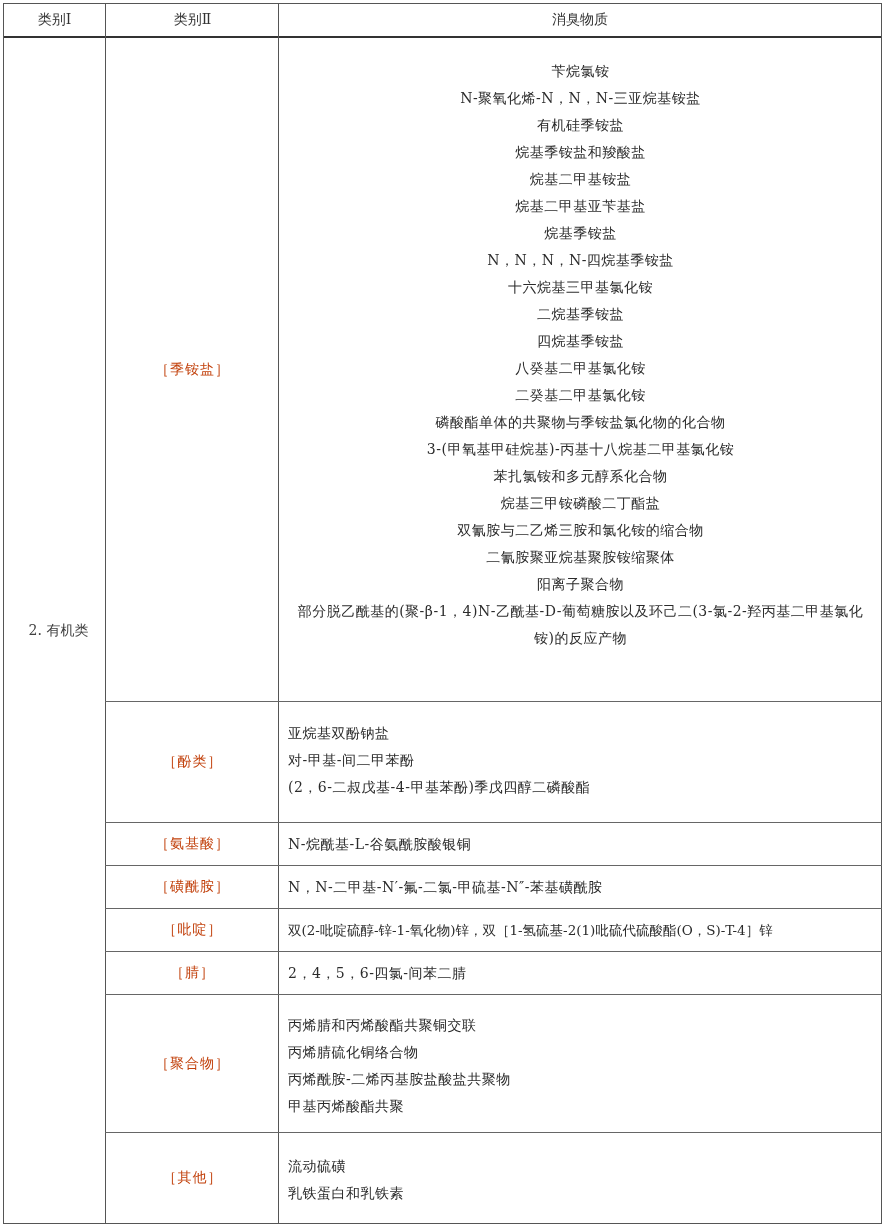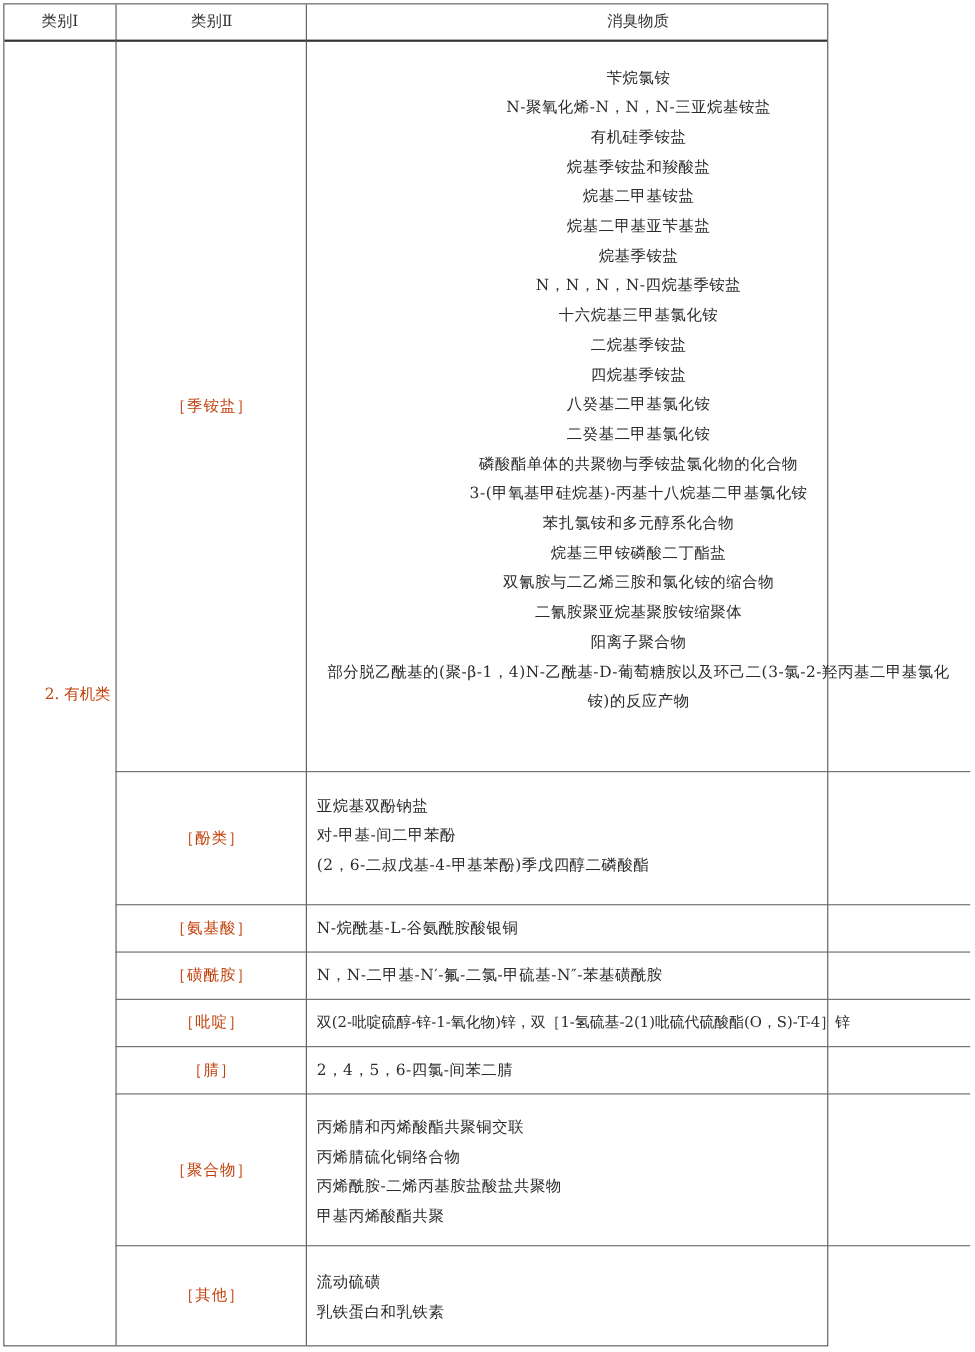--- a/index.html
+++ b/index.html
@@ -12,21 +12,21 @@
     height: 1229px;
     position: relative;
     overflow: hidden;
     font-family: "DejaVu Serif", "Liberation Serif", serif;
     color: #2b2b2b;
   }
   .table {
     position: absolute;
     left: 3px;
     top: 3px;
-    width: 750px;
+    width: 879px;
     height: 1221px;
     border: 1px solid #555;
     box-sizing: border-box;
   }
   .header {
     position: absolute;
     left: 0; top: 0;
     width: 100%;
     height: 34px;
     border-bottom: 2px solid #333;
@@ -48,27 +48,27 @@
     width: 1px;
     background: #555;
   }
   .hline {
     position: absolute;
     height: 1px;
     background: #666;
   }
   .cat1 {
     position: absolute;
-    left: 16px;
+    left: 4px;
     width: 101px;
     display: flex;
     align-items: center;
     justify-content: center;
     font-size: 14px;
-    color: #c2410c;
+    color: #404040;
   }
   .cat2 {
     position: absolute;
     left: 102px;
     width: 173px;
     display: flex;
     align-items: center;
     justify-content: center;
     font-size: 14px;
     color: #c2410c;

